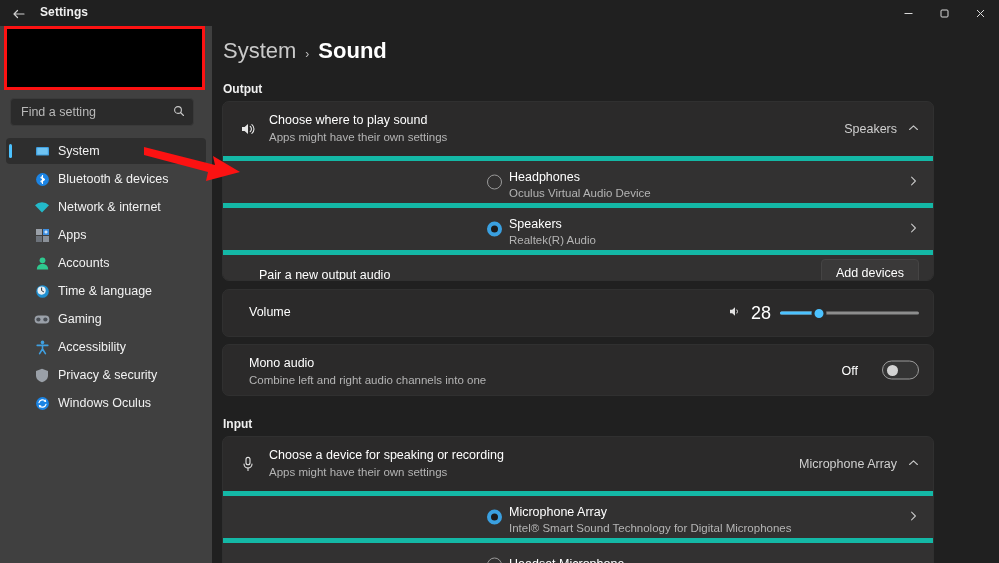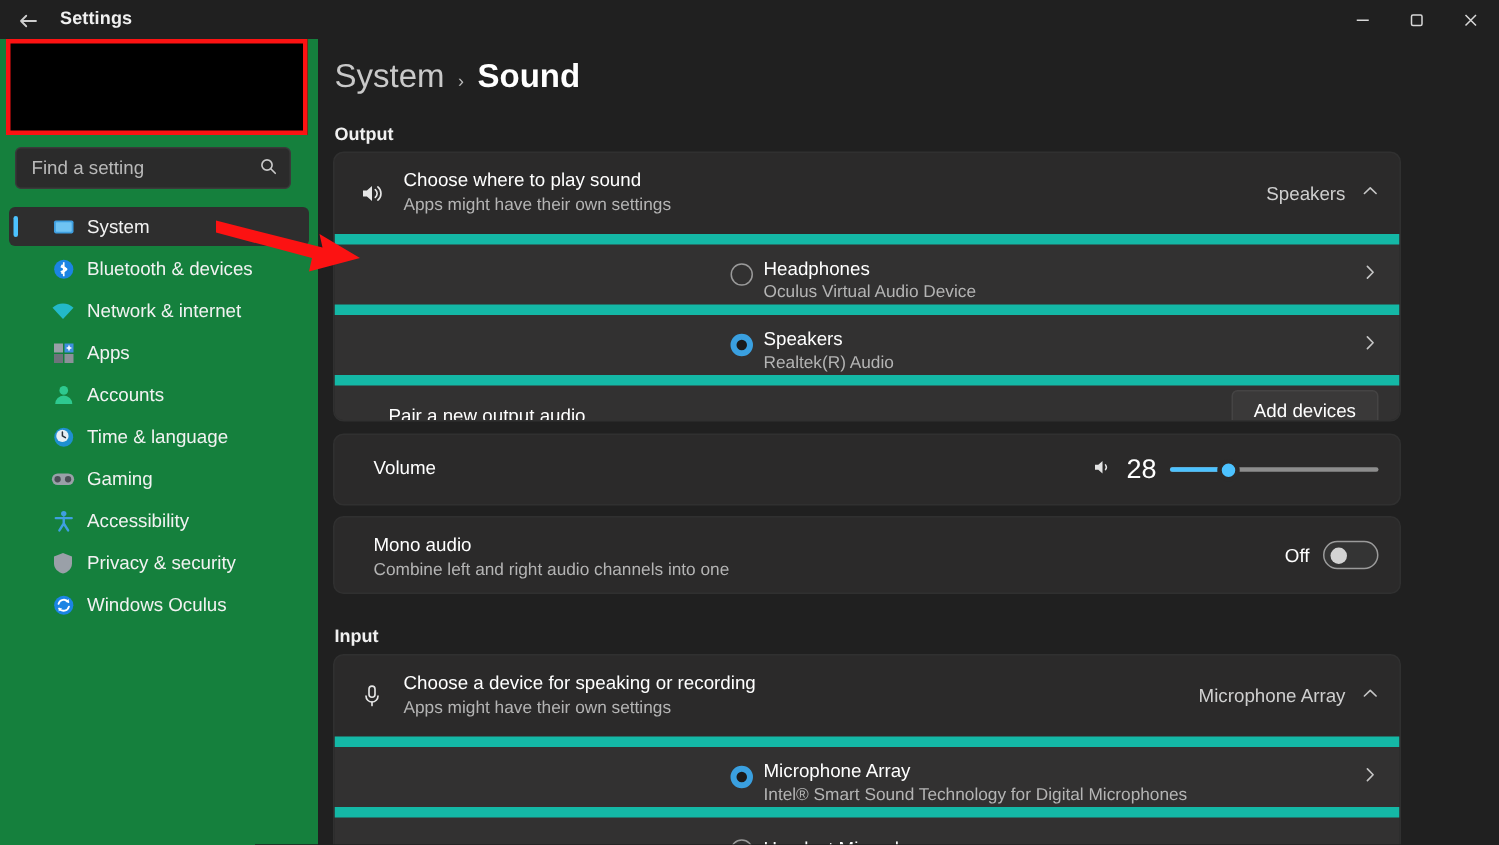--- a/index.html
+++ b/index.html
@@ -30,21 +30,21 @@
   .tb-btns { position: absolute; right: 0; top: 0; height: 26px; display: flex; }
   .tb-btn {
     width: 36px; height: 26px; display: flex; align-items: center; justify-content: center;
     color: #d8d8d8; font-size: 11px;
   }
   .tb-btn.close { width: 37px; }
 
   
   .sidebar {
     position: absolute; left: 0; top: 26px; width: 212px; height: 537px;
-    background: #15803d;
+    background: #404040;
   }
   .redaction {
     position: absolute; left: 4px; top: 0px; width: 201px; height: 64px;
     background: #000000; border: 3px solid #fc1212;
   }
   .search-wrap {
     position: absolute; left: 10px; top: 72px; width: 184px; height: 28px;
     background: #2b2b2b; border: 1px solid #3a3a3a; border-radius: 4px;
   }
   .search-wrap .ph {
@@ -88,21 +88,21 @@
   .section-label {
     position: absolute; left: 11px; font-size: 12px; color: #f0f0f0; font-weight: 600;
   }
 
   .card {
     position: absolute; left: 10px; width: 712px;
     background: #2b2a2a; border-radius: 7px; overflow: hidden;
     border: 1px solid #303030;
   }
   .row { position: relative; width: 100%; }
-  .row.divided { border-top: 7px solid #14b8a6; }
+  .row.divided { border-top: 5px solid #14b8a6; }
   .row.sub { background: #323131; }
 
   .r-icon {
     position: absolute; left: 14px; top: 50%; transform: translateY(-50%);
     width: 22px; height: 22px; display: flex; align-items: center; justify-content: center;
     color: #e6e6e6;
   }
   .r-title { position: absolute; font-size: 12.5px; color: #ffffff; }
   .r-sub { position: absolute; font-size: 11.5px; color: #b4b4b4; }
   .r-right {
@@ -145,21 +145,21 @@
     position: absolute; left: 0; top: 0; height: 3px; background: #4cc2ff; border-radius: 2px;
   }
   .track .thumb {
     position: absolute; top: 50%; width: 15px; height: 15px; border-radius: 50%;
     background: #4cc2ff; border: 3px solid #2b2a2a; transform: translate(-50%, -50%);
   }
 
   
   .toggle-wrap {
     position: absolute; right: 14px; top: 50%; transform: translateY(-50%);
-    display: flex; align-items: center; gap: 9px;
+    display: flex; align-items: center; gap: 24px;
   }
   .toggle-label { font-size: 12.5px; color: #ffffff; }
   .toggle {
     position: relative; width: 37px; height: 19px; border-radius: 10px;
     border: 1px solid #9b9b9b; background: #343434;
   }
   .toggle .knob {
     position: absolute; left: 4px; top: 50%; transform: translateY(-50%);
     width: 11px; height: 11px; border-radius: 50%; background: #d3d3d3;
   }

